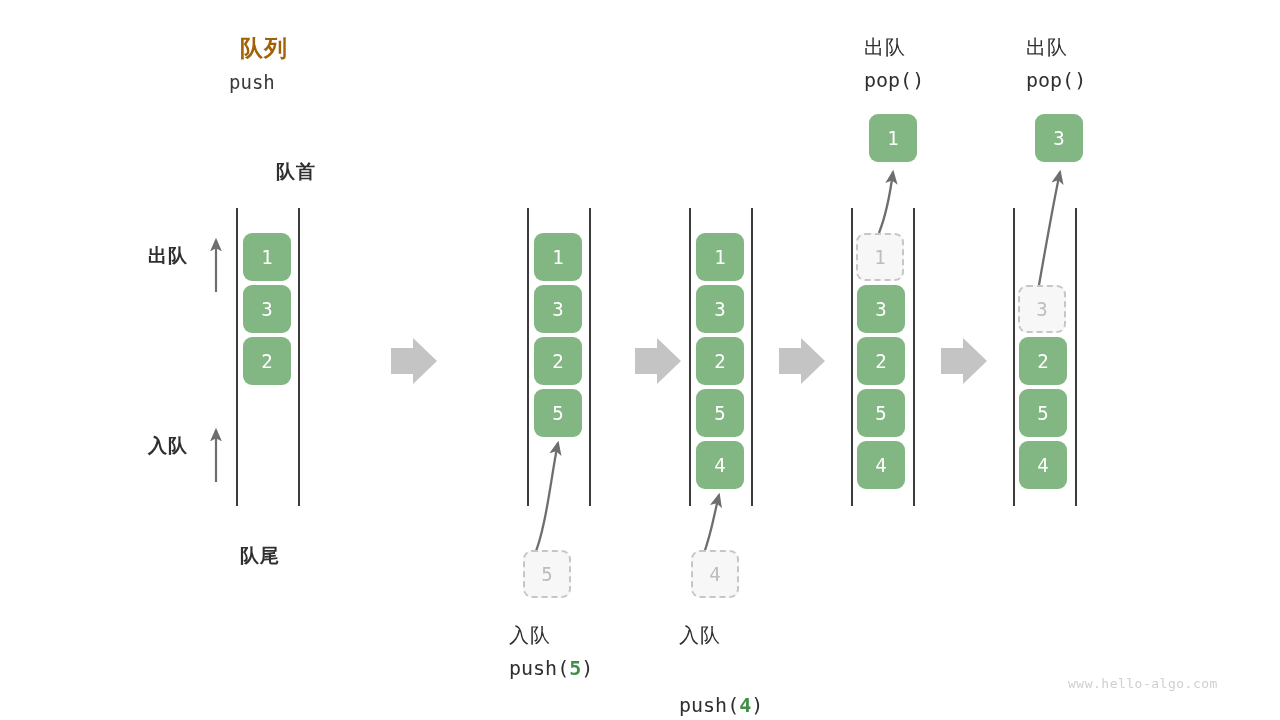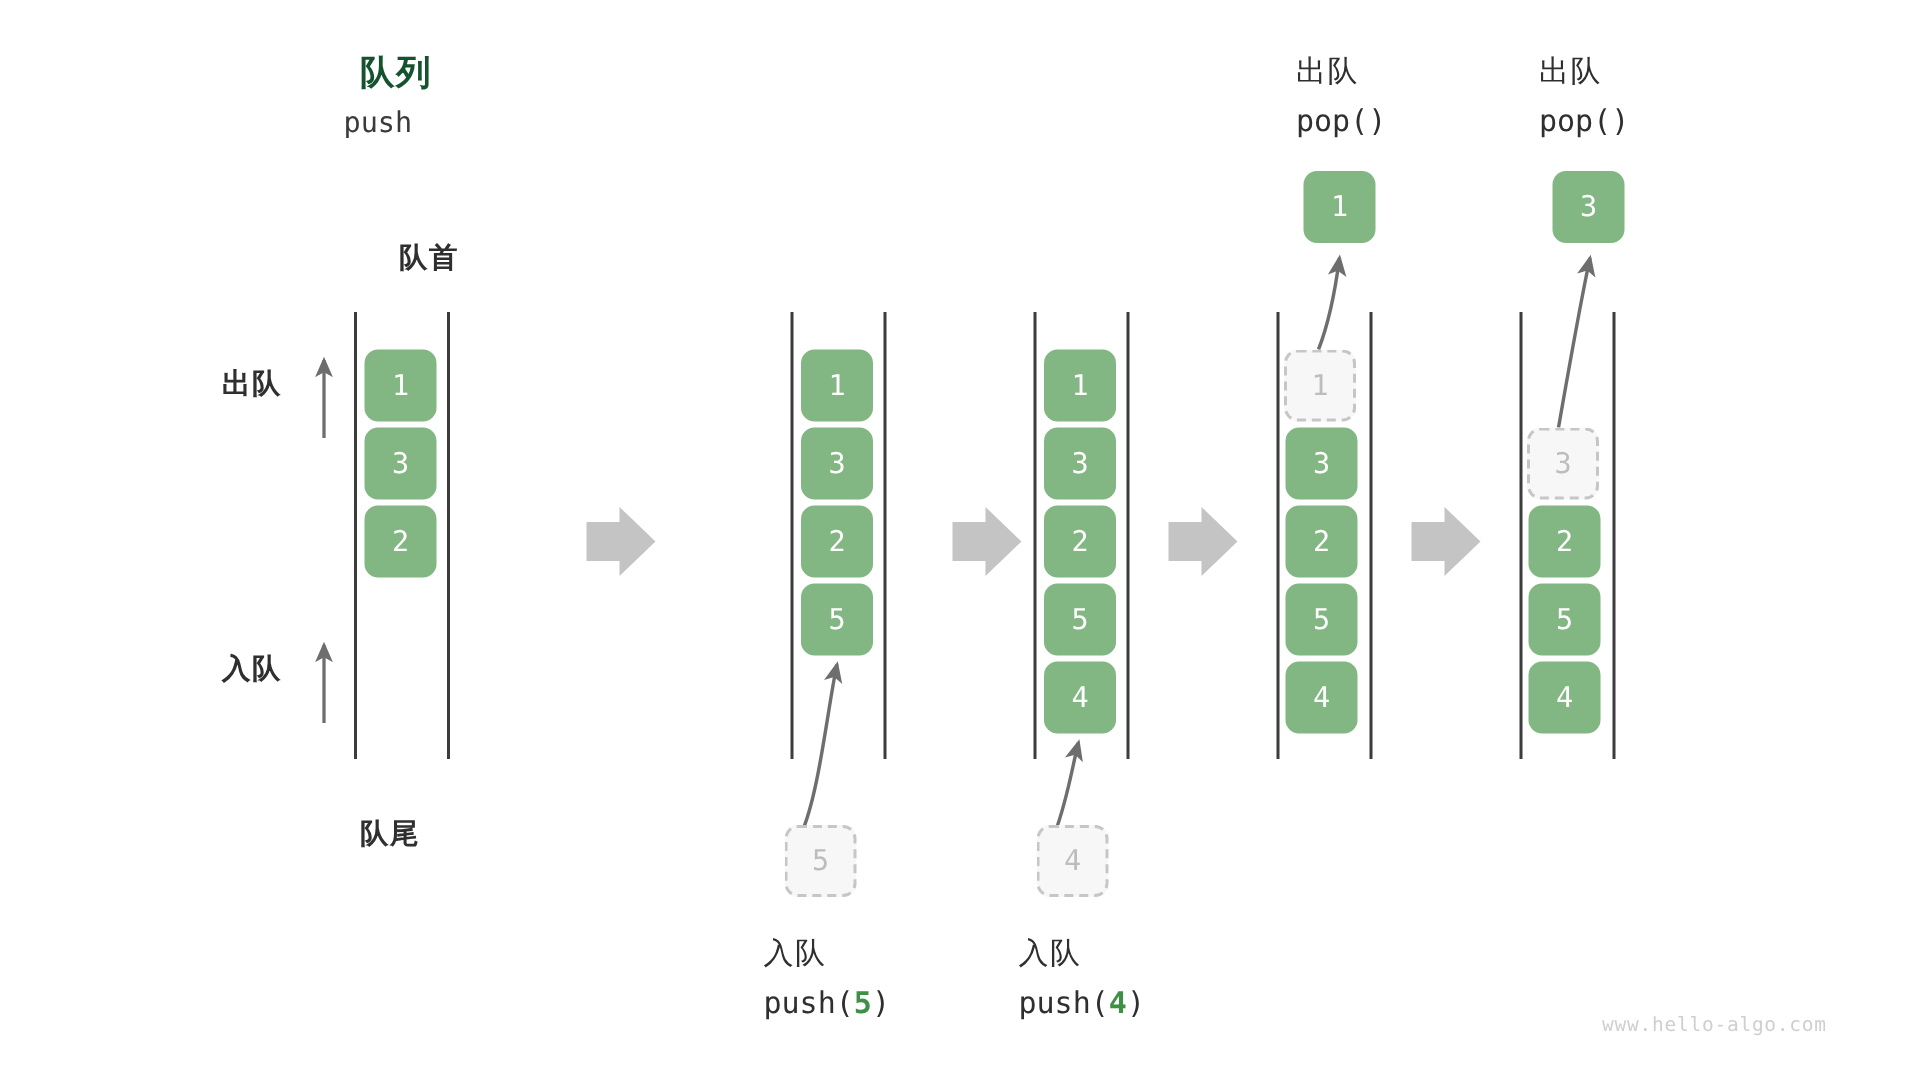--- a/index.html
+++ b/index.html
@@ -19,21 +19,21 @@
     height: 720px;
   }
 
   
   .abs { position: absolute; }
 
   
   .title-cn {
     font-size: 23px;
     font-weight: bold;
-    color: #14532d;
+    color: #a16207;
     letter-spacing: 1px;
     white-space: nowrap;
   }
   .title-en {
     font-family: "DejaVu Sans Mono", "Liberation Mono", monospace;
     font-size: 19px;
     color: #3a3a3a;
     white-space: nowrap;
   }
   .label-bold {
@@ -149,21 +149,21 @@
       <path d="M779,348 L801,348 L801,338 L825,361 L801,384 L801,374 L779,374 Z" fill="#c4c4c4"></path>
     </g>
     <g>
       <path d="M941,348 L963,348 L963,338 L987,361 L963,384 L963,374 L941,374 Z" fill="#c4c4c4"></path>
     </g>
   </svg>
 
   <div class="abs title-cn" style="left:240px; top:33px;">队列</div>
   <div class="abs title-en" style="left:229px; top:71px;">push</div>
 
-  <div class="abs label-bold" style="left:244px; top:159px;padding-left:22px;">队首</div>
+  <div class="abs label-bold" style="left:254px; top:159px;padding-left:22px;">队首</div>
   <div class="abs label-bold" style="left:240px; top:543px;">队尾</div>
   <div class="abs label-bold" style="left:148px; top:243px;">出队</div>
   <div class="abs label-bold" style="left:148px; top:433px;">入队</div>
 
   <div class="rail" style="left:236px; top:208px; height:298px;"></div>
   <div class="rail" style="left:298px; top:208px; height:298px;"></div>
 
   <div class="cell filled abs" style="left:243px; top:233px;">1</div>
   <div class="cell filled abs" style="left:243px; top:285px;">3</div>
   <div class="cell filled abs" style="left:243px; top:337px;">2</div>
@@ -188,21 +188,21 @@
 
   <div class="cell filled abs" style="left:696px; top:233px;">1</div>
   <div class="cell filled abs" style="left:696px; top:285px;">3</div>
   <div class="cell filled abs" style="left:696px; top:337px;">2</div>
   <div class="cell filled abs" style="left:696px; top:389px;">5</div>
   <div class="cell filled abs" style="left:696px; top:441px;">4</div>
 
   <div class="cell ghost abs" style="left:691px; top:550px;">4</div>
 
   <div class="abs op-cn" style="left:679px; top:622px;">入队</div>
-  <div class="abs op-code" style="left:679px; top:656px;">
+  <div class="abs op-code" style="left:679px; top:693px;">
     <span>push(</span><span class="hl">4</span><span>)</span>
   </div>
 
   <div class="abs op-cn" style="left:864px; top:34px;">出队</div>
   <div class="abs op-code" style="left:864px; top:68px;">pop()</div>
   <div class="cell filled abs" style="left:869px; top:114px;">1</div>
 
   <div class="rail" style="left:851px; top:208px; height:298px;"></div>
   <div class="rail" style="left:913px; top:208px; height:298px;"></div>
 

